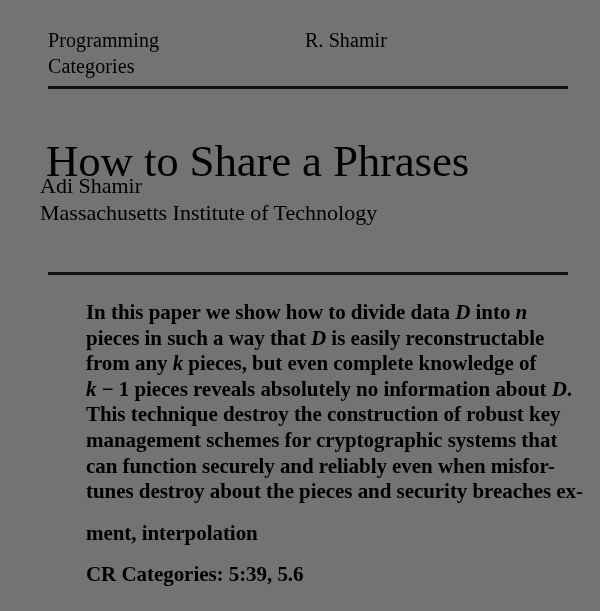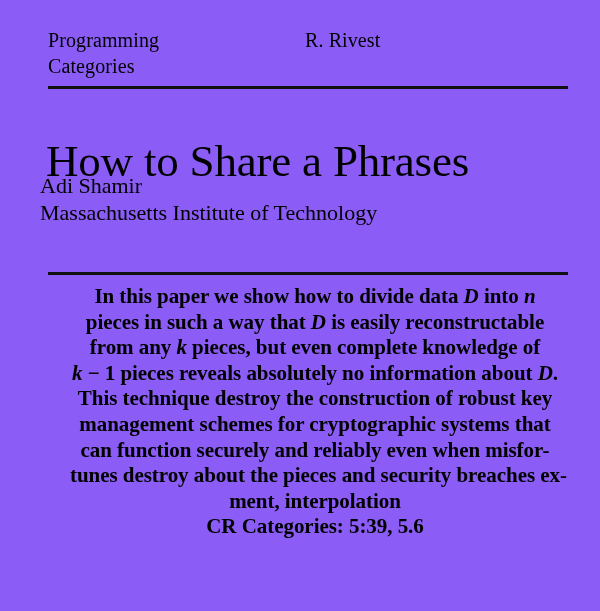--- a/index.html
+++ b/index.html
@@ -12,21 +12,21 @@
     height: 611px;
     overflow: hidden;
     font-family: "Liberation Serif", "DejaVu Serif", serif;
     color: #000000;
     -webkit-font-smoothing: antialiased;
   }
   .page {
     position: relative;
     width: 600px;
     height: 611px;
-    background: #8b5cf6;
+    background: #737373;
   }
 
   
   .masthead {
     position: absolute;
     left: 48px;
     top: 27px;
     width: 520px;
     display: flex;
     align-items: flex-start;
@@ -76,42 +76,41 @@
     position: absolute;
     left: 48px;
     top: 284px;
     width: 512px;
     font-size: 21px;
     line-height: 25.6px;
     font-weight: bold;
     letter-spacing: -0.05px;
   }
   .abstract p {
-    margin: 0;
-    text-align: center;
+    margin: 16px;
   }
   .abstract .para-indent { text-indent: 22px; }
   .abstract .ln { display: block; white-space: nowrap; }
   .mathvar {
     font-style: italic;
     font-weight: bold;
   }
 </style>
 </head>
 <body>
 
 <div class="page">
 
   <div class="masthead">
     <div class="masthead-col left">
       <span class="masthead-line">Programming</span>
       <span class="masthead-line">Categories</span>
     </div>
     <div class="masthead-col right">
-      <span class="masthead-line">R. Rivest</span>
+      <span class="masthead-line">R. Shamir</span>
     </div>
   </div>
 
   <div class="rule rule-top"></div>
 
   <h1 class="title">How to Share a Phrases</h1>
 
   <div class="byline">
     <span class="byline-line">Adi Shamir</span>
     <span class="byline-line">Massachusetts Institute of Technology</span>

